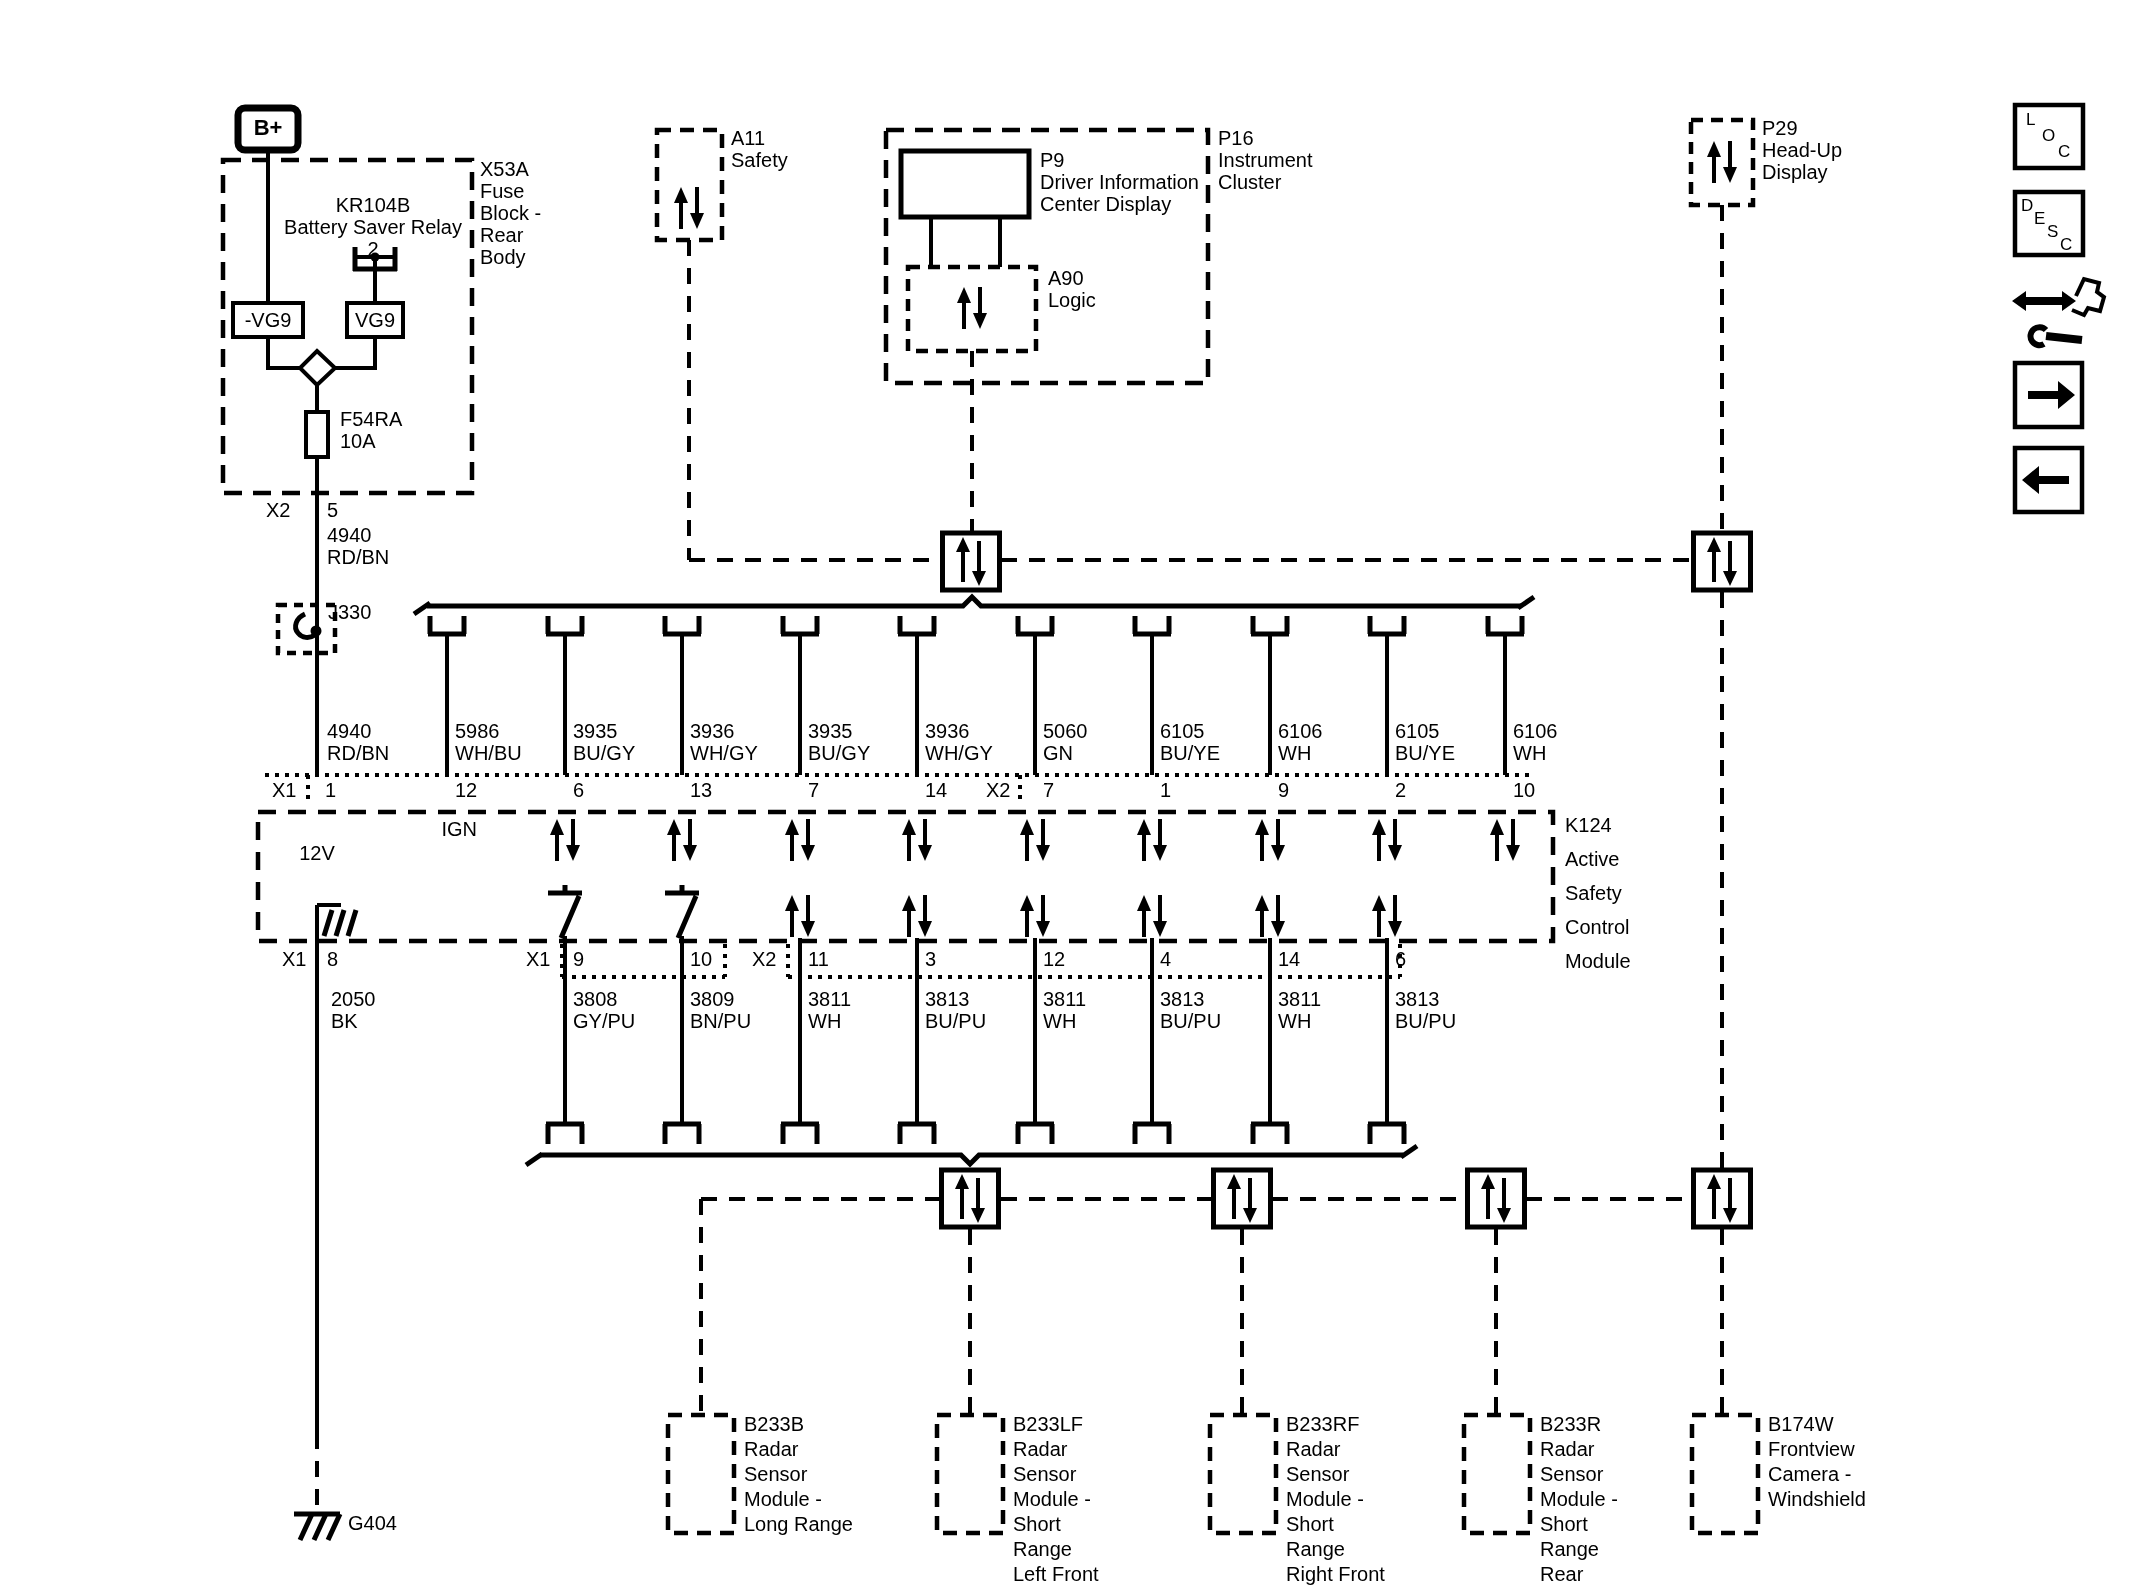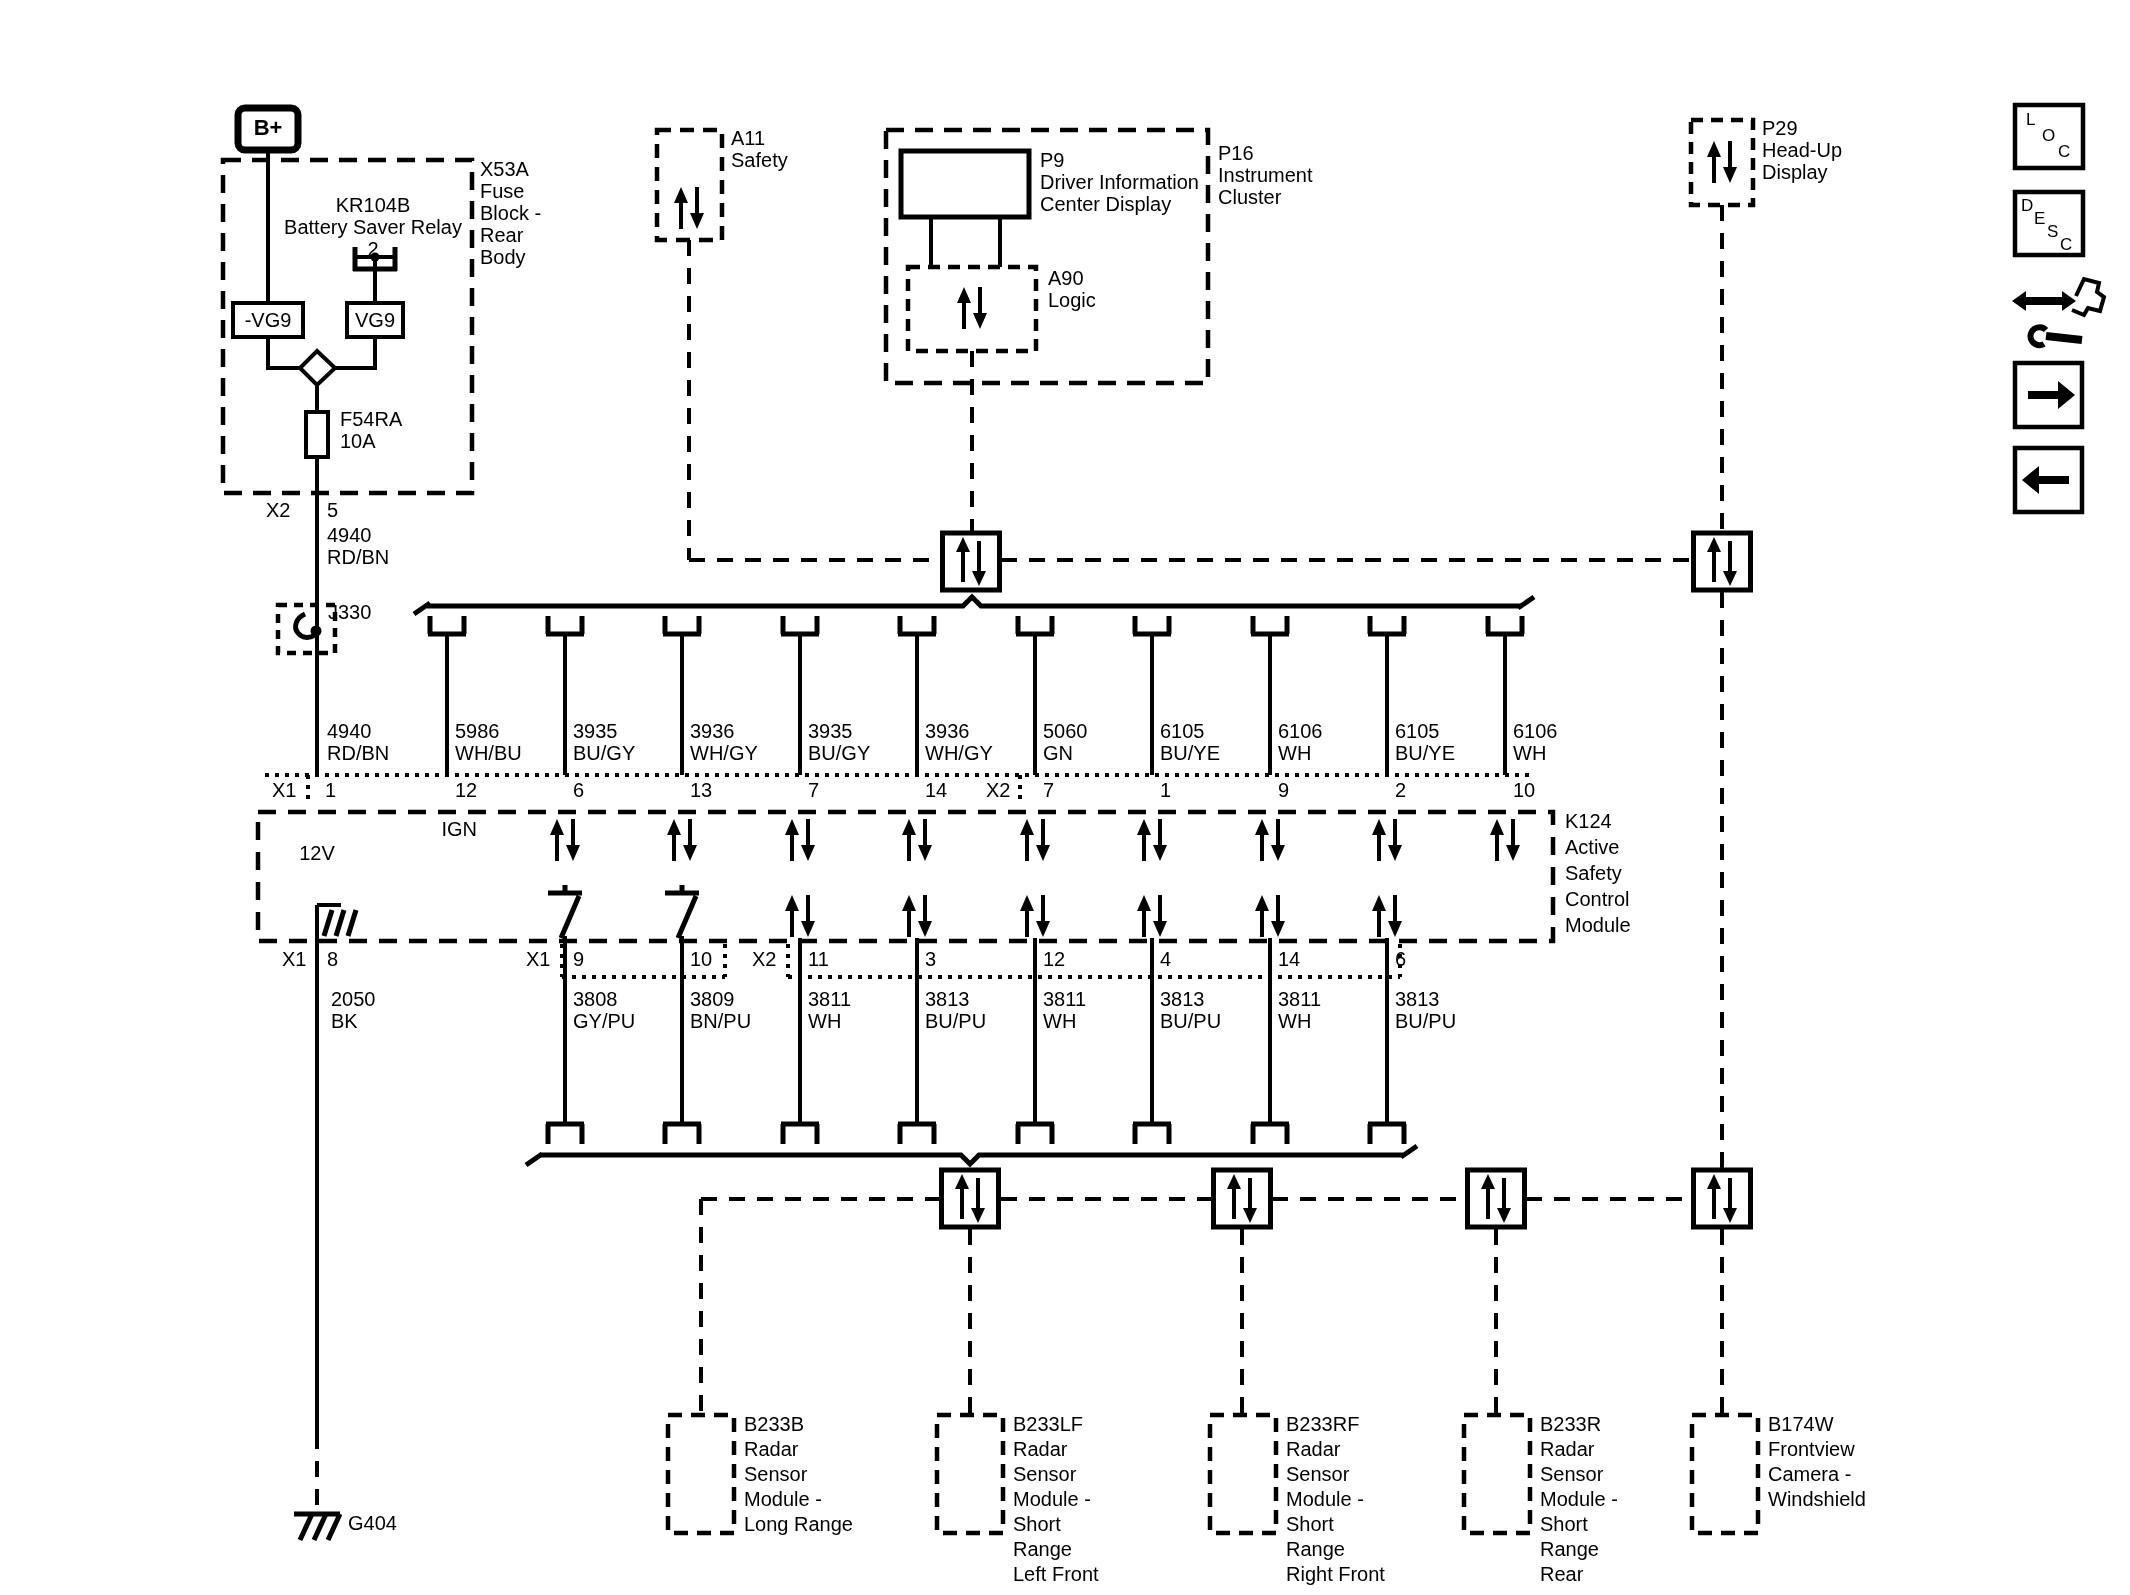--- a/index.html
+++ b/index.html
@@ -2,21 +2,21 @@
 <html><head>
 <meta charset="utf-8">
 <style>
   html,body{margin:0;padding:0;background:#fff;}
   #page{position:relative;width:2130px;height:1595px;background:#ffffff;
         font-family:"Liberation Sans",sans-serif;color:#000;overflow:hidden;}
   #wires{position:absolute;left:0;top:0;}
   .lbl{position:absolute;white-space:pre-line;font:20px/22px "Liberation Sans",sans-serif;color:#000;}
   .c{text-align:center;}
   .lh25{line-height:25px;}
-  .lh26{line-height:26px;}
+  .lh26{line-height:34px;}
   .big{font-size:22px;font-weight:bold;}
   .ic{position:absolute;font:17px/17px "Liberation Sans",sans-serif;}
 </style>
 </head>
 <body>
 
 <div id="page">
 
 <svg id="wires" width="2130" height="1595" viewBox="0 0 2130 1595" fill="none" stroke="#000" stroke-width="4">
 
@@ -225,21 +225,21 @@
 RD/BN</div>
 <div class="lbl" style="left:328px;top:601px;">J330</div>
 
 <div class="lbl" style="left:731px;top:127px;">A11
 Safety</div>
 <div class="lbl" style="left:1040px;top:149px;">P9
 Driver Information
 Center Display</div>
 <div class="lbl" style="left:1048px;top:267px;">A90
 Logic</div>
-<div class="lbl" style="left:1218px;top:127px;margin-top:15px;">P16
+<div class="lbl" style="left:1218px;top:127px;">P16
 Instrument
 Cluster</div>
 <div class="lbl" style="left:1762px;top:117px;">P29
 Head-Up
 Display</div>
 <div class="lbl lh26" style="left:1565px;top:808px;">K124
 Active
 Safety
 Control
 Module</div>

